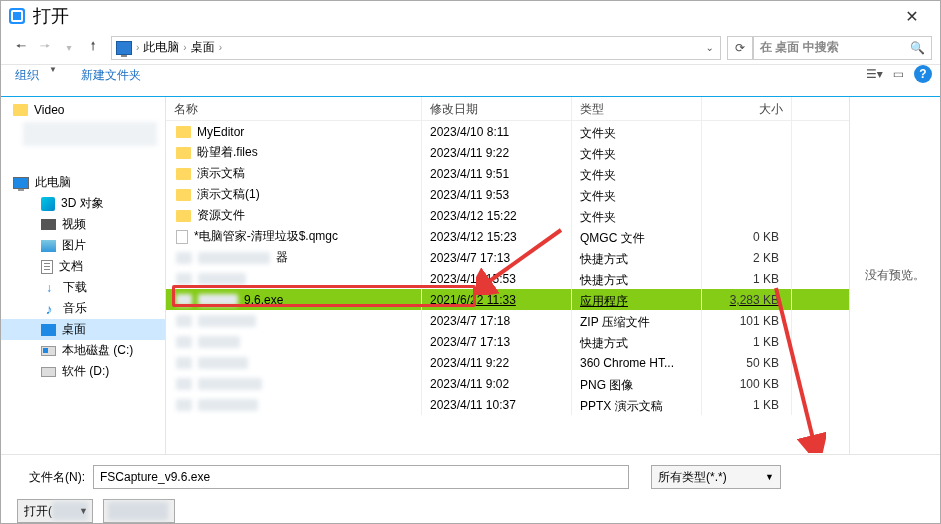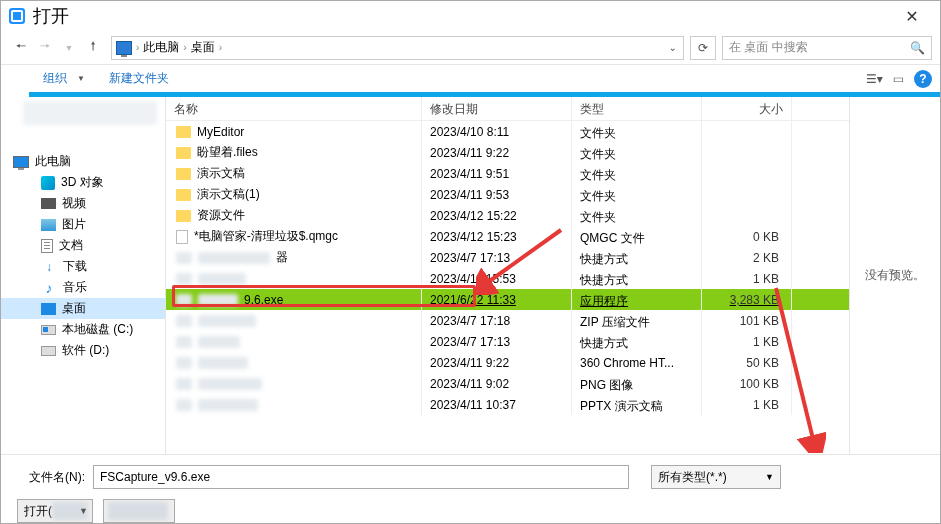--- a/index.html
+++ b/index.html
@@ -12,23 +12,23 @@
 .nav-bar { height: 34px; display: flex; align-items: center; padding: 0 8px; border-bottom: 1px solid #e5e5e5; }
 .nav-arrow { width: 24px; height: 24px; display: flex; align-items: center; justify-content: center; color: #555; }
 .nav-arrow.disabled { color: #bbb; }
 .path-box { flex: 1; height: 24px; border: 1px solid #ccc; margin: 0 6px; display: flex; align-items: center; padding-left: 4px; gap: 2px; }
 .path-pc-icon { width: 16px; height: 14px; background: #2b7cd3; border: 1px solid #1a5a9e; position: relative; }
 .path-pc-icon::after { content: ""; position: absolute; bottom: -3px; left: 4px; width: 6px; height: 2px; background: #888; }
 .path-sep { color: #888; padding: 0 2px; font-size: 10px; }
 .path-drop { position: absolute; right: 6px; color: #555; font-size: 10px; }
 .path-box { position: relative; }
 .refresh-btn { width: 26px; height: 24px; border: 1px solid #ccc; display: flex; align-items: center; justify-content: center; color: #555; }
-.search-box { width: 210px; height: 24px; border: 1px solid #ccc; margin-left: 6px; display: flex; align-items: center; padding: 0 6px; color: #888; }
+.search-box { width: 179px; height: 24px; border: 1px solid #ccc; margin-left: 0; display: flex; align-items: center; padding: 0 6px; color: #888; font-weight: bold; }
 .search-box .mag { margin-left: auto; color: #666; }
-.toolbar { height: 32px; border-bottom: 5px solid #0ea5e9; display: flex; align-items: center; padding: 0 8px; margin-left: 28px; }
+.toolbar { height: 32px; border-bottom: 1px solid #0ea5e9; display: flex; align-items: flex-start; padding: 0 8px; }
 .toolbar .tb-item { color: #1a6fc4; margin-right: 4px; padding: 2px 6px; }
 .toolbar .tb-drop { color: #555; font-size: 8px; margin-right: 18px; }
 .right-ctrls { margin-left: auto; display: flex; align-items: center; gap: 10px; color: #555; }
 .help-btn { width: 18px; height: 18px; border-radius: 50%; background: #1e88e5; color: #fff; display: flex; align-items: center; justify-content: center; font-weight: bold; }
 .main { display: flex; height: 358px; border-bottom: 1px solid #e5e5e5; }
 .tree { width: 165px; border-right: 1px solid #e5e5e5; overflow: hidden; padding-top: 2px; }
 .tree-item { height: 21px; display: flex; align-items: center; padding-left: 22px; gap: 6px; white-space: nowrap; }
 .tree-item.selected { background: #cde8ff; }
 .tree-item.l1 { padding-left: 40px; }
 .tree-item.top { padding-left: 12px; }
@@ -112,20 +112,24 @@
   <span class="tb-item">新建文件夹</span>
   <div class="right-ctrls">
     <span>☰▾</span>
     <span>▭</span>
     <span class="help-btn">?</span>
   </div>
 </div>
 
 <div class="main">
   <div class="tree">
+    <div class="tree-item top">
+        <span class="icon icon-folder"></span>
+        <span>Video</span>
+      </div>
     <div class="tree-spacer-blur"></div>
     <div style="height:20px"></div>
     <div class="tree-item top">
         <span class="icon icon-pc"></span>
         <span>此电脑</span>
       </div>
     <div class="tree-item l1">
         <span class="icon icon-3d"></span>
         <span>3D 对象</span>
       </div>

